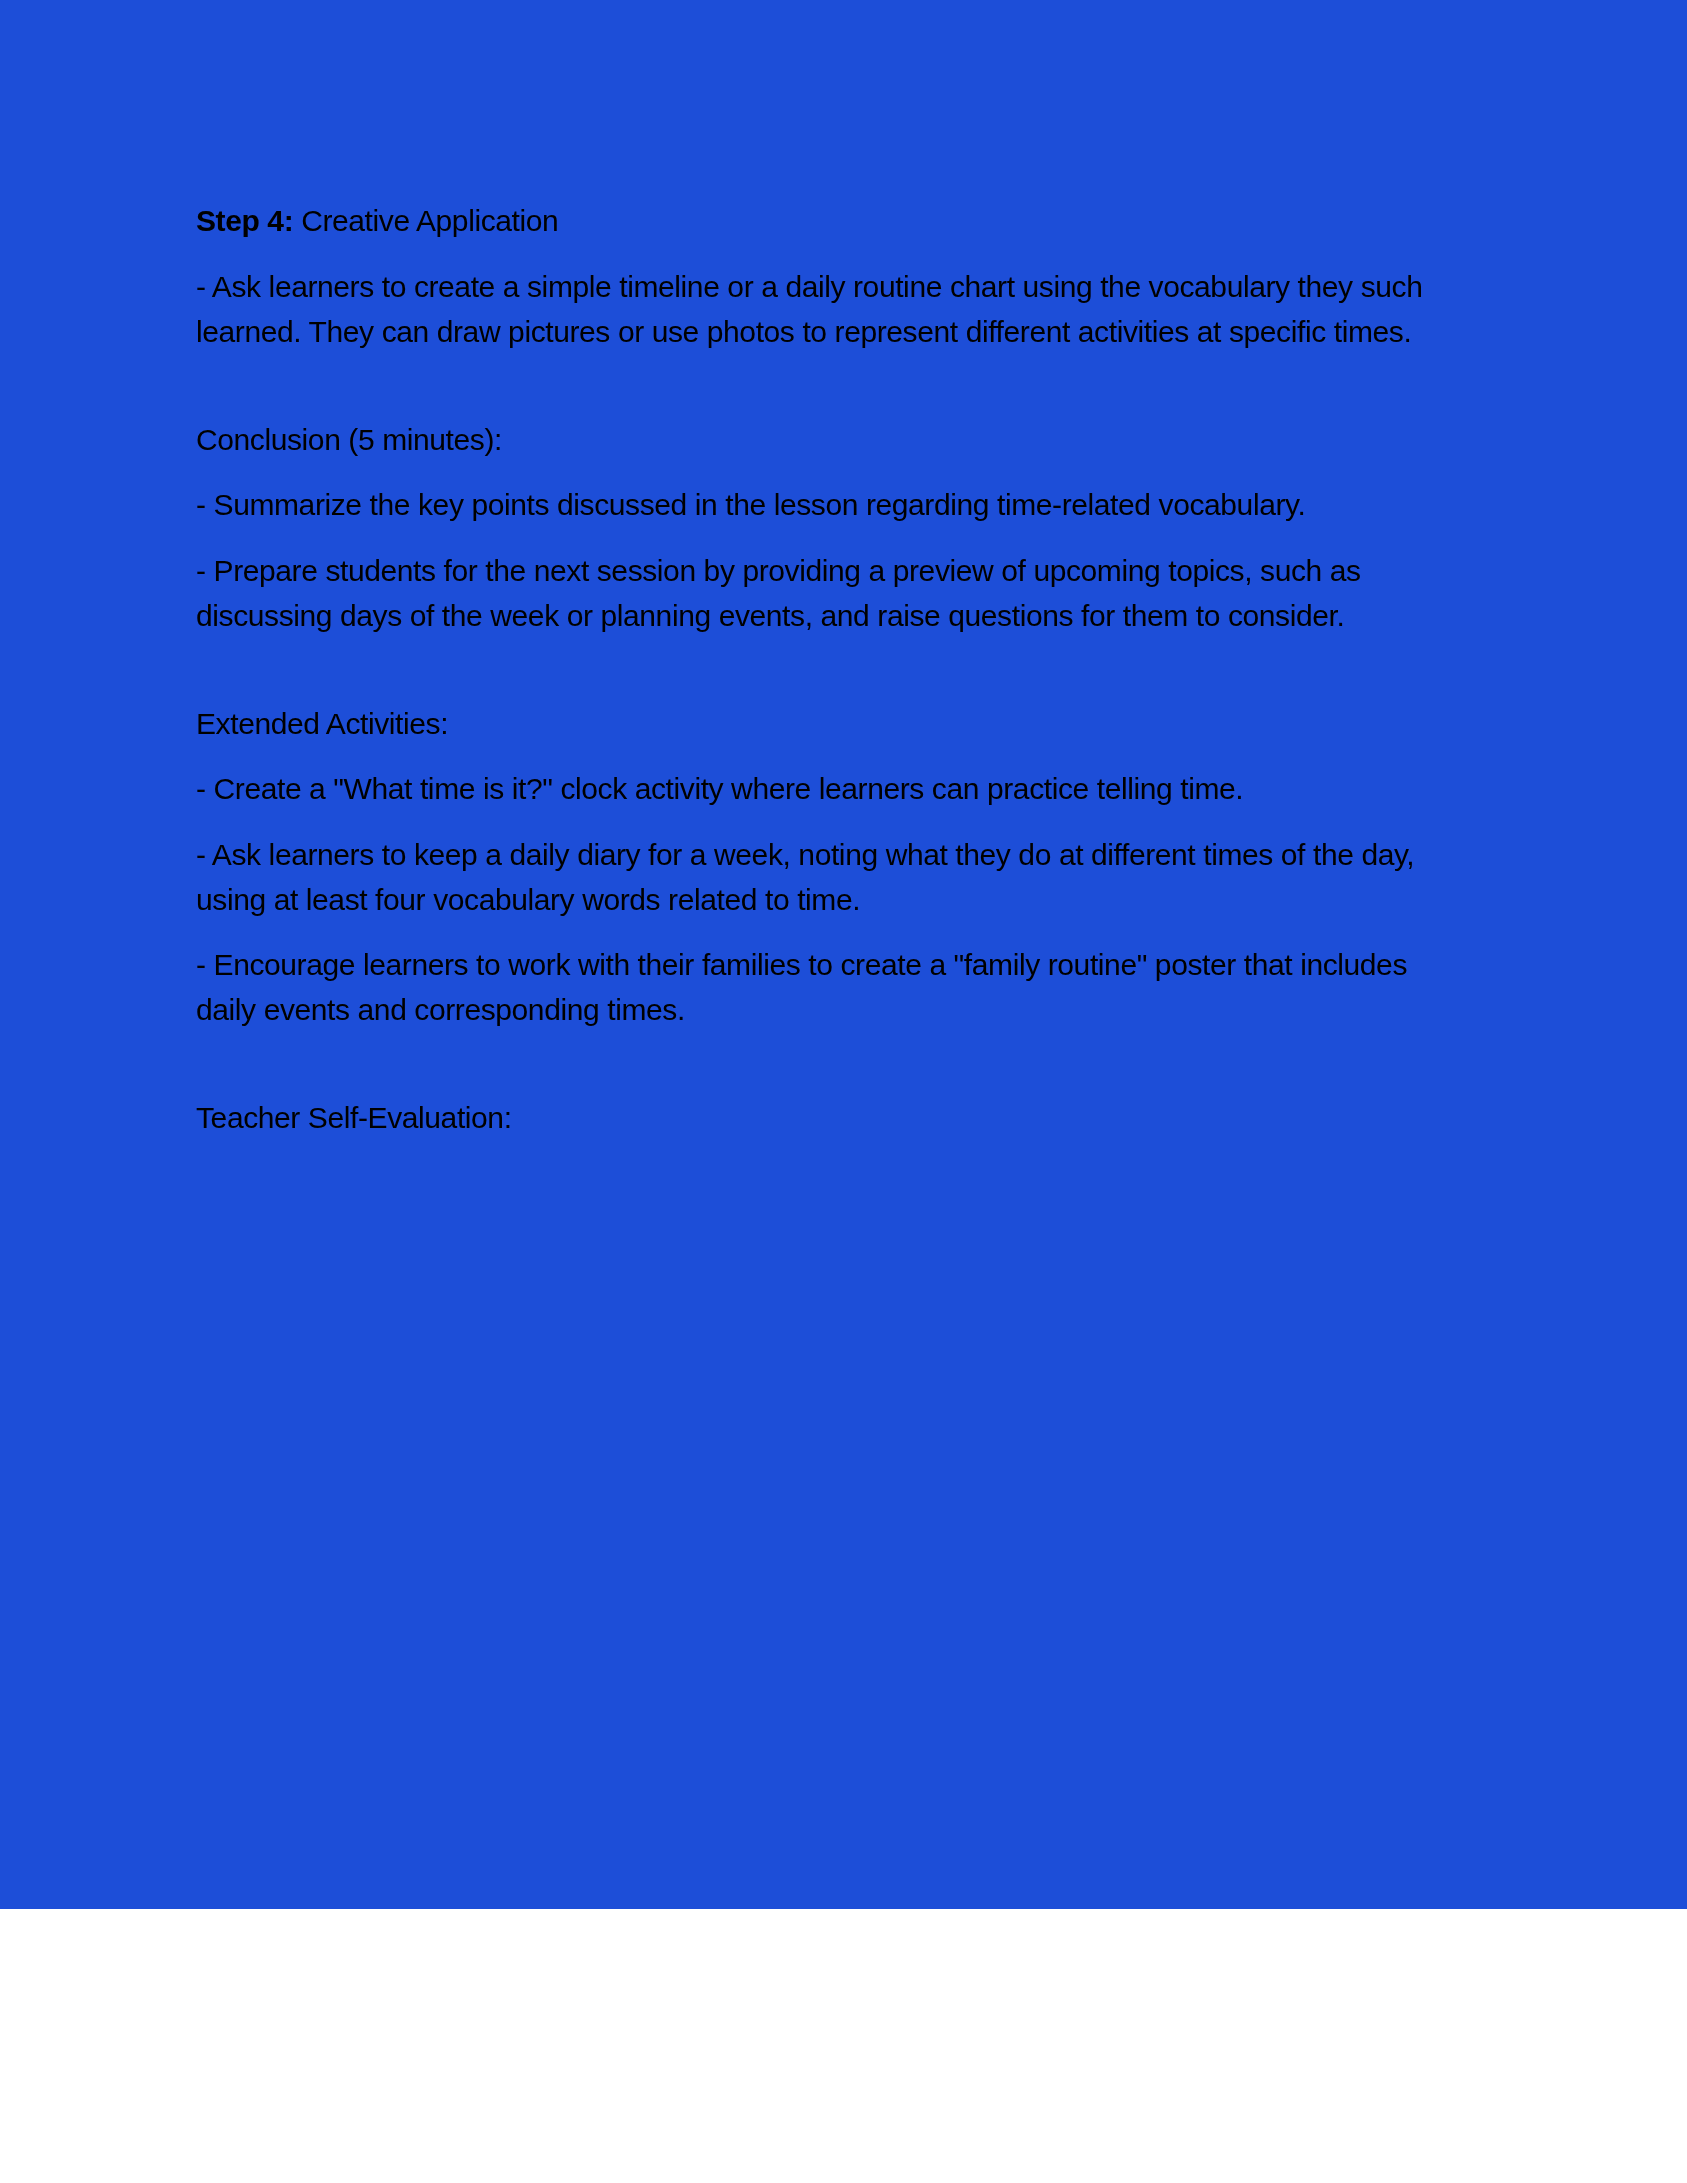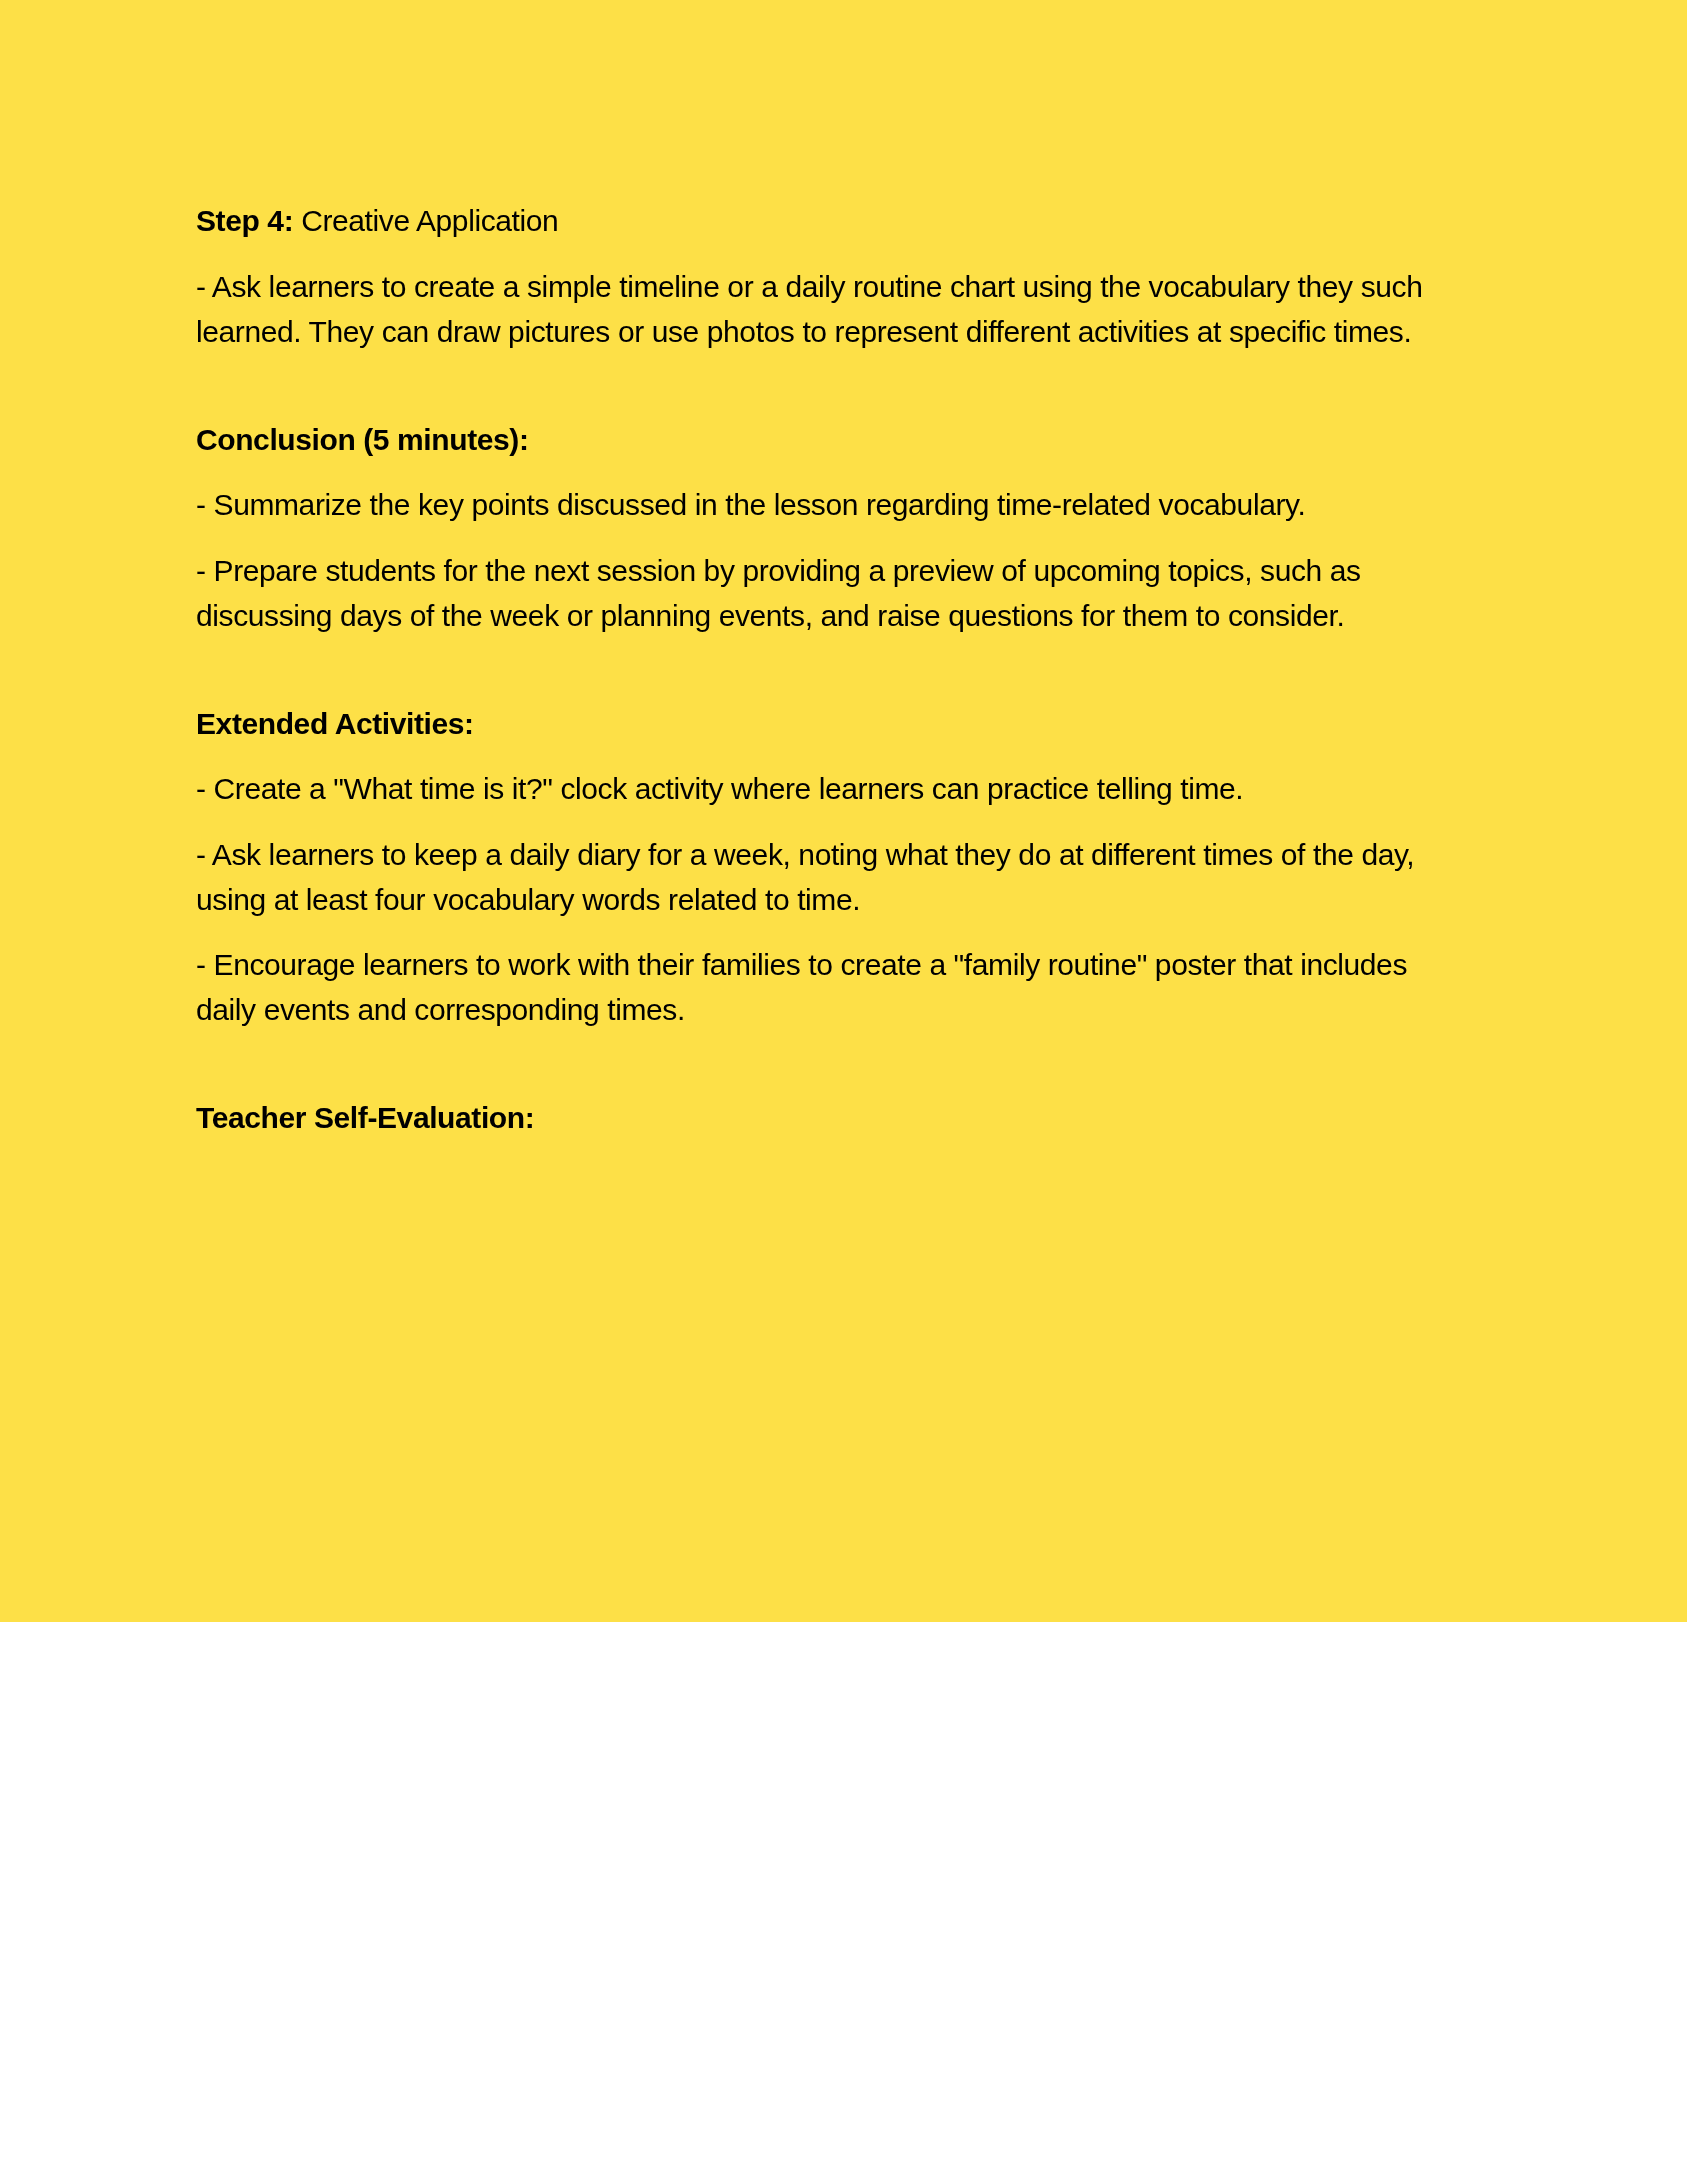--- a/index.html
+++ b/index.html
@@ -12,38 +12,38 @@
     height: 2183px;
     position: relative;
     font-family: "Liberation Sans", sans-serif;
     color: #000000;
     overflow: hidden;
   }
   .page {
     position: absolute;
     top: 0; left: 0;
     width: 1687px;
-    height: 1622px;
-    background: #fde047;
+    height: 1909px;
+    background: #1d4ed8;
   }
   .content {
     position: absolute;
     top: 198px;
     left: 196px;
     right: 119px;
   }
   .para {
     margin: 0 0 20.5px 0;
     font-size: 30px;
     line-height: 45px;
     letter-spacing: -0.4px;
     font-weight: 400;
   }
   .heading {
-    font-weight: 700;
+    font-weight: 400;
   }
   .section-gap {
     margin-top: 63px;
   }
   .line {
     display: block;
     white-space: nowrap;
   }
   .bold { font-weight: 700; }
 </style>

